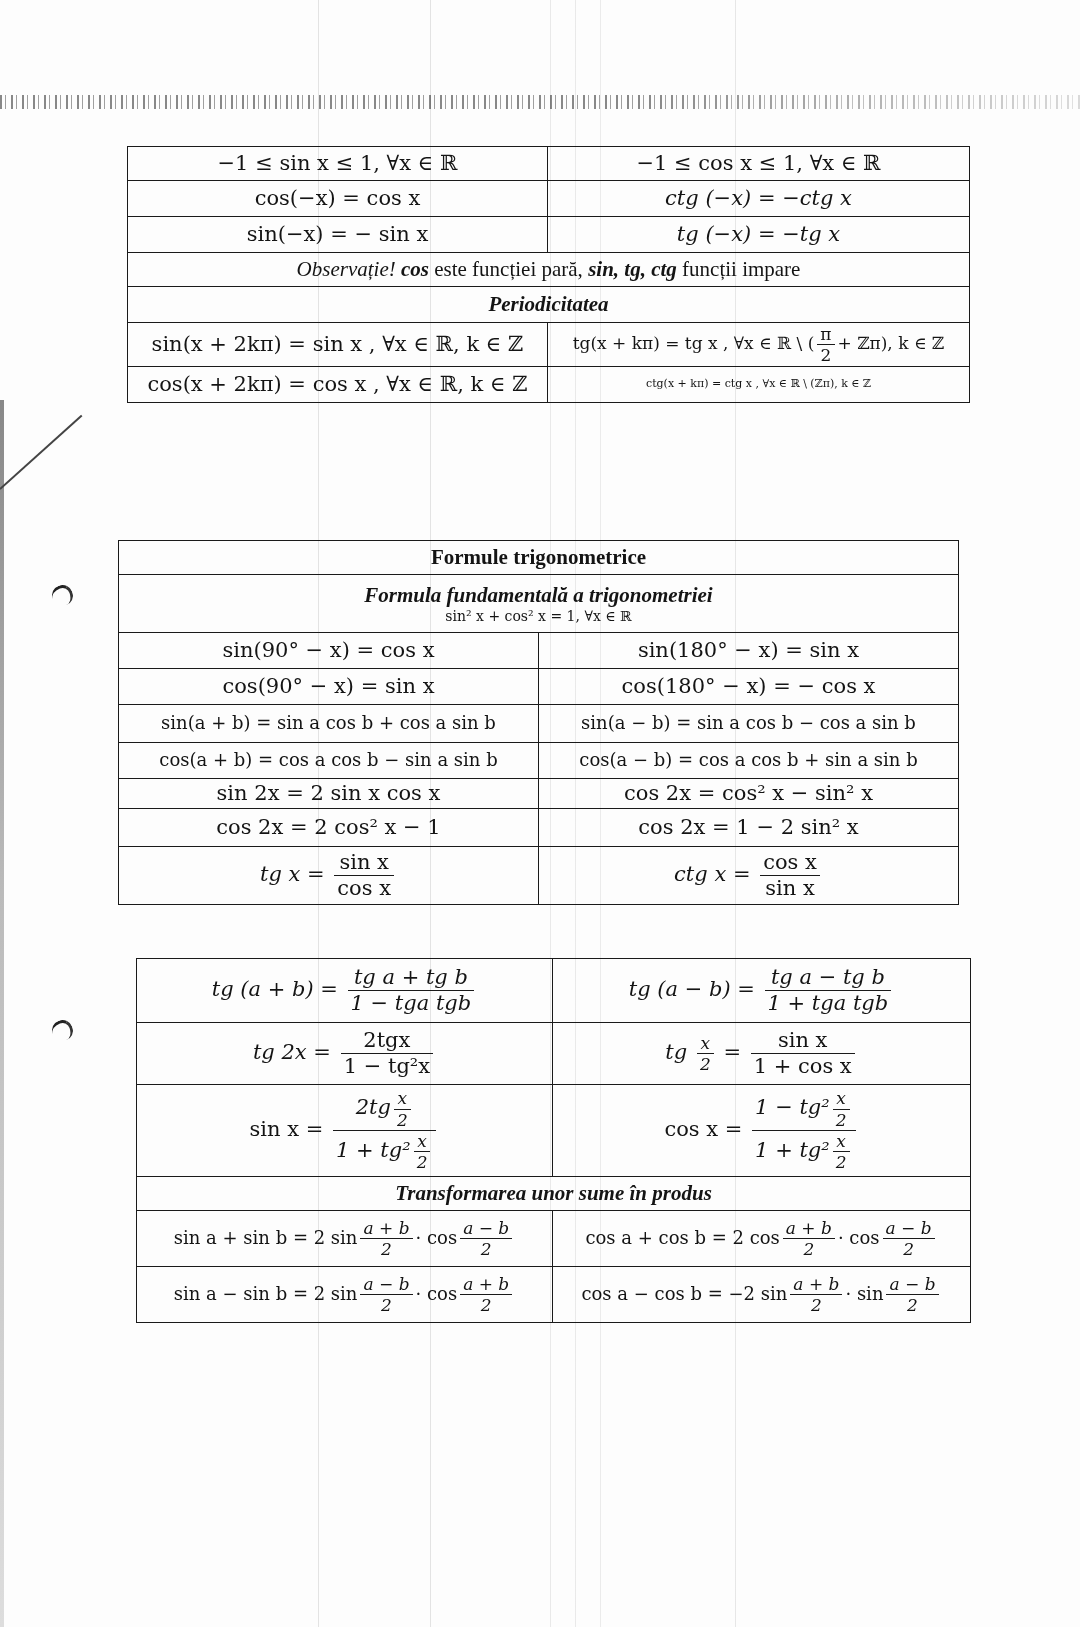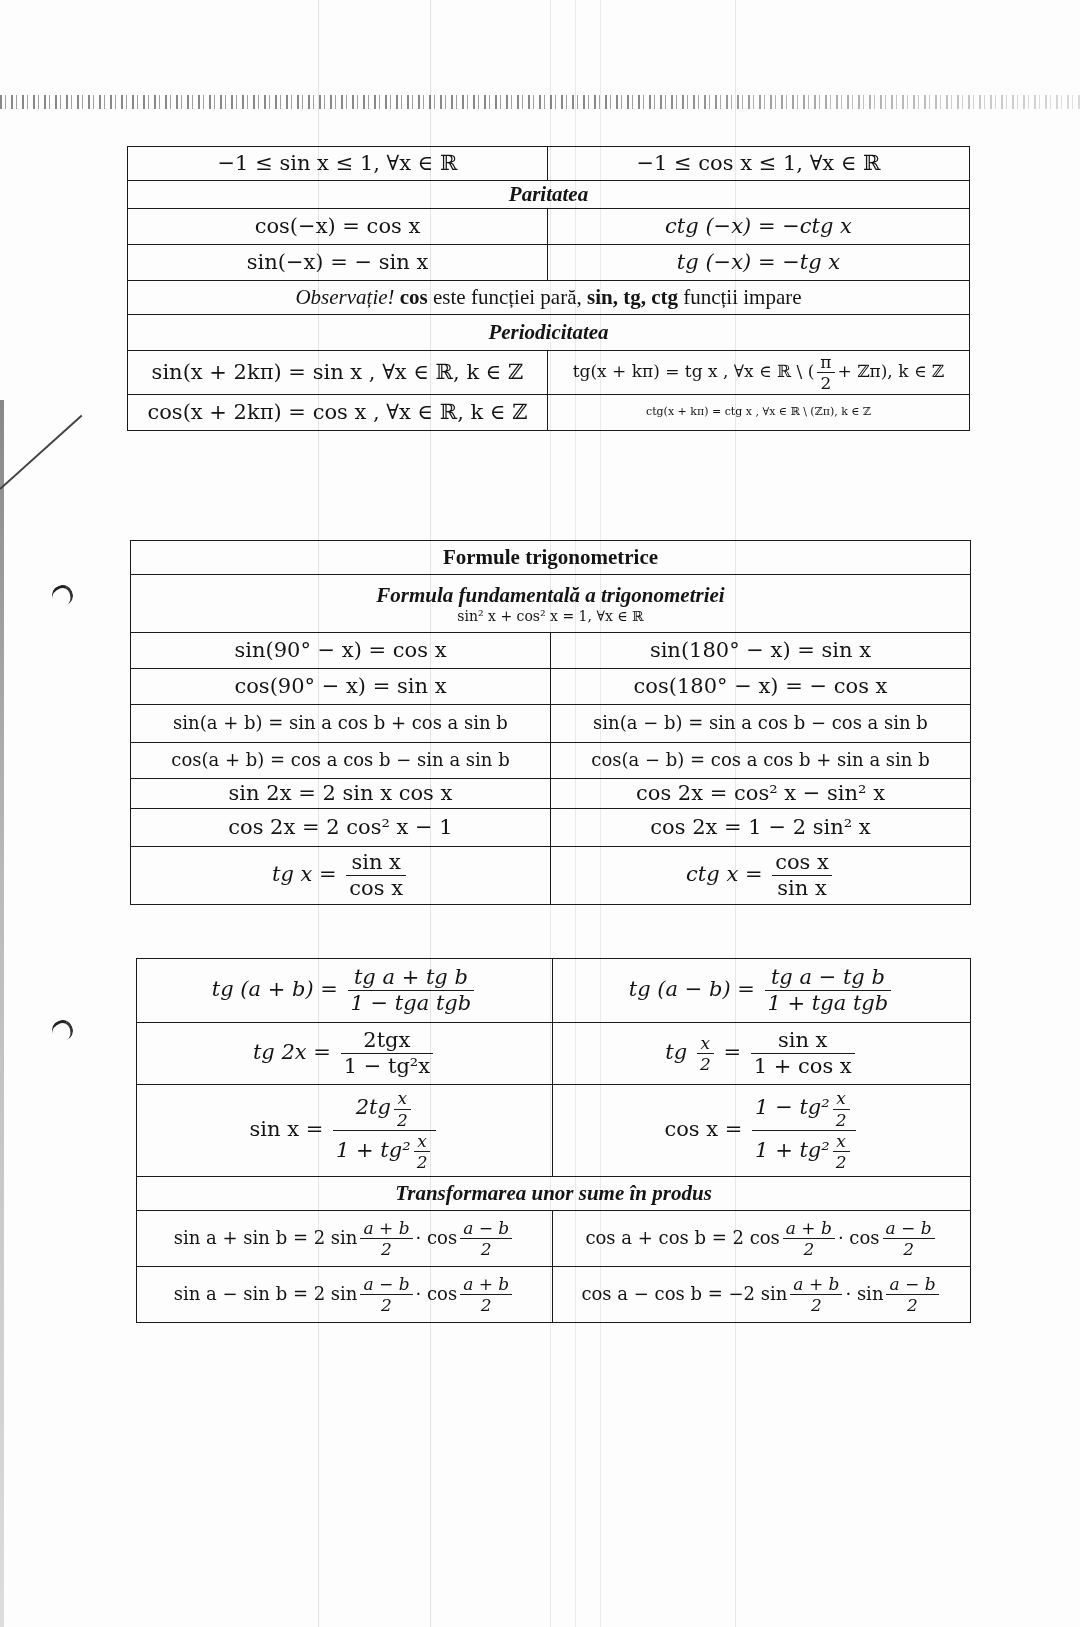--- a/index.html
+++ b/index.html
@@ -53,21 +53,21 @@
       vertical-align: middle;
       padding: 0 6px;
       font-size: 21px;
       white-space: nowrap;
       line-height: 1.15;
     }
     .title { font-weight: bold; font-size: 21px; }
     .subtitle { font-weight: bold; font-style: italic; font-size: 21px; }
     .note { font-size: 20px; }
     .note i { font-style: italic; }
-    .note b { font-weight: bold; }
+    .note b { font-weight: bold; font-style: italic; }
     .math { font-family: "DejaVu Serif", serif; font-size: 14px; }
     .frac {
       display: inline-block; vertical-align: middle; text-align: center; margin: 0 3px;
     }
     .frac > span { display: block; padding: 0 3px; line-height: 1.2; }
     .frac > span.num { border-bottom: 1.5px solid #1a1a1a; }
     .frac.small > span { font-size: 17px; }
   </style>
 </head>
 <body>
@@ -82,23 +82,20 @@
 <table class="sheet" style="left:127px; top:146px; width:842px;">
   <colgroup>
       <col style="width:420px">
       <col style="width:422px">
     </colgroup>
   <tbody>
   <tr style="height:34px">
     <td class="math">−1 ≤ sin x ≤ 1, ∀x ∈ ℝ</td>
     <td class="math">−1 ≤ cos x ≤ 1, ∀x ∈ ℝ</td>
   </tr>
-  <tr style="height:28px">
-    <td colspan="2" class="subtitle">Paritatea</td>
-  </tr>
   <tr style="height:36px">
     <td class="math">cos(−x) = cos x</td>
     <td class="math" style="font-style:italic">ctg (−x) = −ctg x</td>
   </tr>
   <tr style="height:36px">
     <td class="math">sin(−x) = − sin x</td>
     <td class="math" style="font-style:italic">tg (−x) = −tg x</td>
   </tr>
   <tr style="height:34px">
     <td colspan="2" class="note">
@@ -118,21 +115,21 @@
       <span>tg(x + kπ) = tg x , ∀x ∈ ℝ \ (</span><span class="frac small"><span class="num">π</span><span>2</span></span><span>+ ℤπ), k ∈ ℤ</span>
     </td>
   </tr>
   <tr style="height:36px">
     <td class="math">cos(x + 2kπ) = cos x , ∀x ∈ ℝ, k ∈ ℤ</td>
     <td class="math" style="font-size:11px">ctg(x + kπ) = ctg x , ∀x ∈ ℝ \ (ℤπ), k ∈ ℤ</td>
   </tr>
 </tbody>
   </table>
 
-<table class="sheet" style="left:130px; top:540px; width:840px;">
+<table class="sheet" style="left:118px; top:540px; width:840px;">
   <colgroup>
       <col style="width:420px">
       <col style="width:420px">
     </colgroup>
   <tbody>
       <tr style="height:34px">
     <td colspan="2" class="title">Formule trigonometrice</td>
   </tr>
   <tr style="height:58px">
     <td colspan="2">

